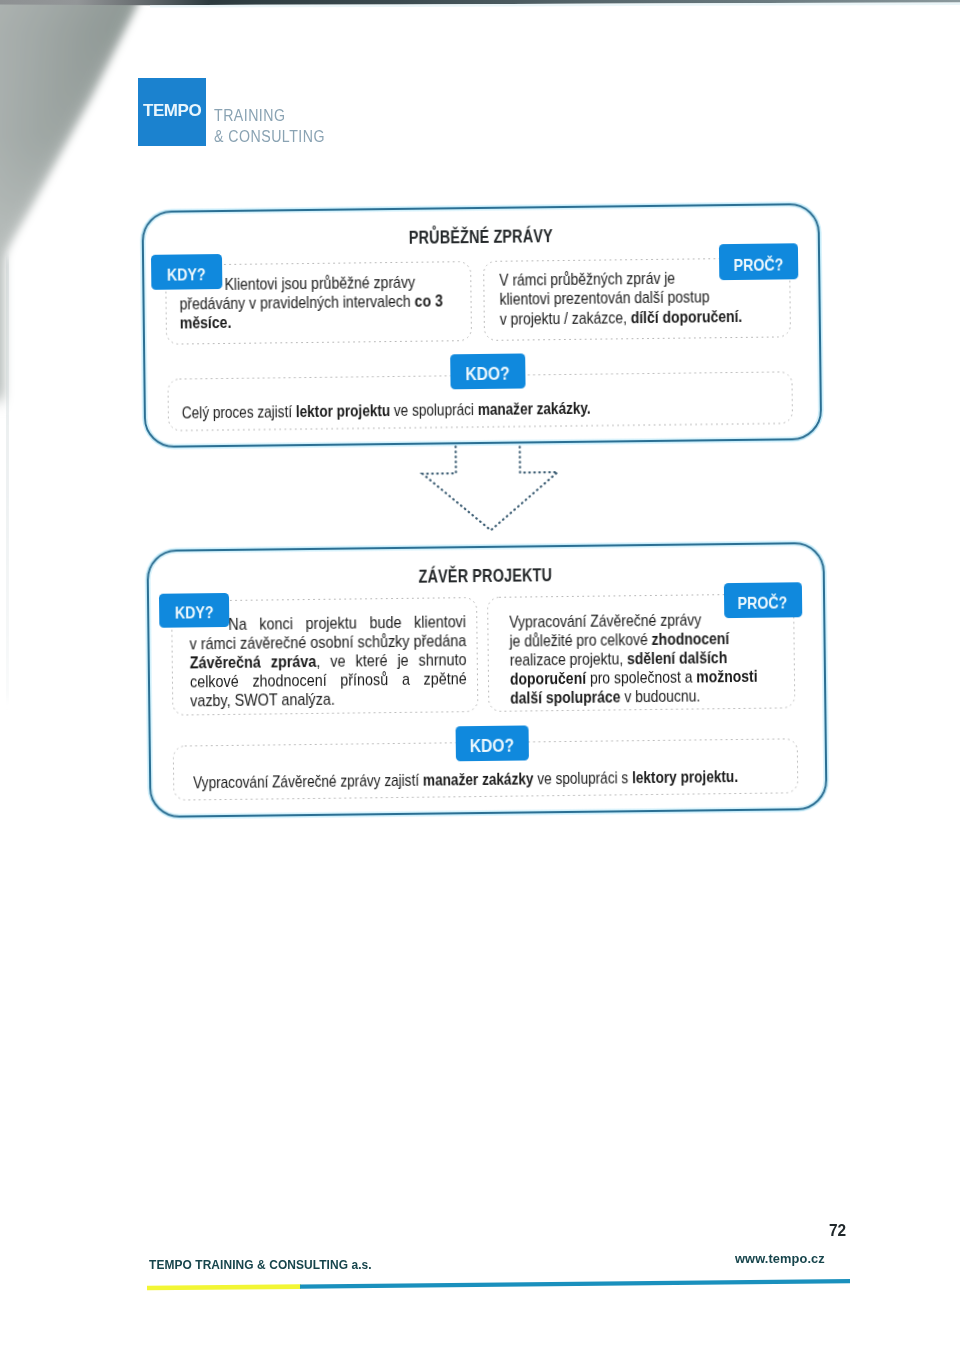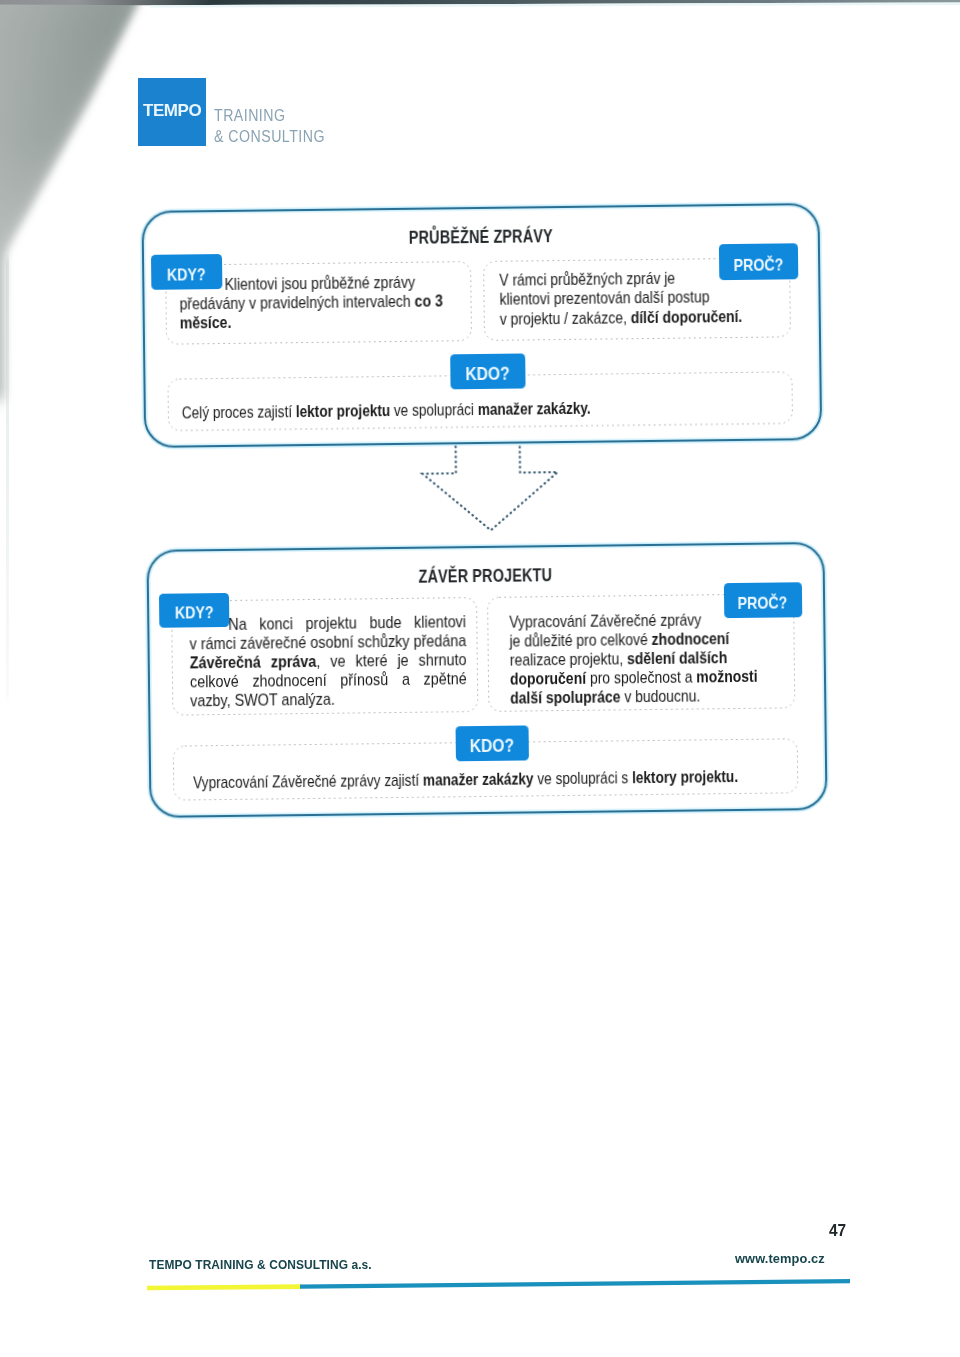--- a/index.html
+++ b/index.html
@@ -185,21 +185,21 @@
         <div class="badge" style="left: 453px; top: 725.5px; width: 73px; height: 35px; font-size: 17.8px; line-height: 40px; background: rgb(16, 137, 221); color: rgb(237, 248, 253);"><span style="transform: scaleX(0.88);">KDO?</span></div>
       </div>
     <div id="arrowwrap">
         <svg width="200" height="110" style="position:absolute;left:410px;top:444px">
           <path d="M 46.4 2.3 L 46.4 29.1 L 13 29.1 L 80.6 86.4 L 148 29.1 L 110.5 29.1 L 110.5 2.3" fill="none" stroke="#3d5e74" stroke-width="2.2" stroke-dasharray="0.6 4.4" stroke-linecap="round"></path>
         </svg>
       </div>
   </div>
 
   <div id="footer">
-    <div id="fpage" style="color: rgb(32, 40, 43);">47</div>
+    <div id="fpage" style="color: rgb(32, 40, 43);">72</div>
     <div id="fcompany" style="color: rgb(23, 69, 76);">TEMPO TRAINING &amp; CONSULTING a.s.</div>
     <div id="fweb" style="color: rgb(23, 69, 76);">www.tempo.cz</div>
     <div id="rule"><svg width="730" height="24">
           <path d="M 7 13 L 161 11.6" stroke="#f2f634" stroke-width="4.6" stroke-linecap="butt"></path>
           <path d="M 160 11.6 L 710 6.1" stroke="#1a90bd" stroke-width="4.2" stroke-linecap="butt"></path>
         </svg></div>
   </div>
 </div>
 
 </body></html>

